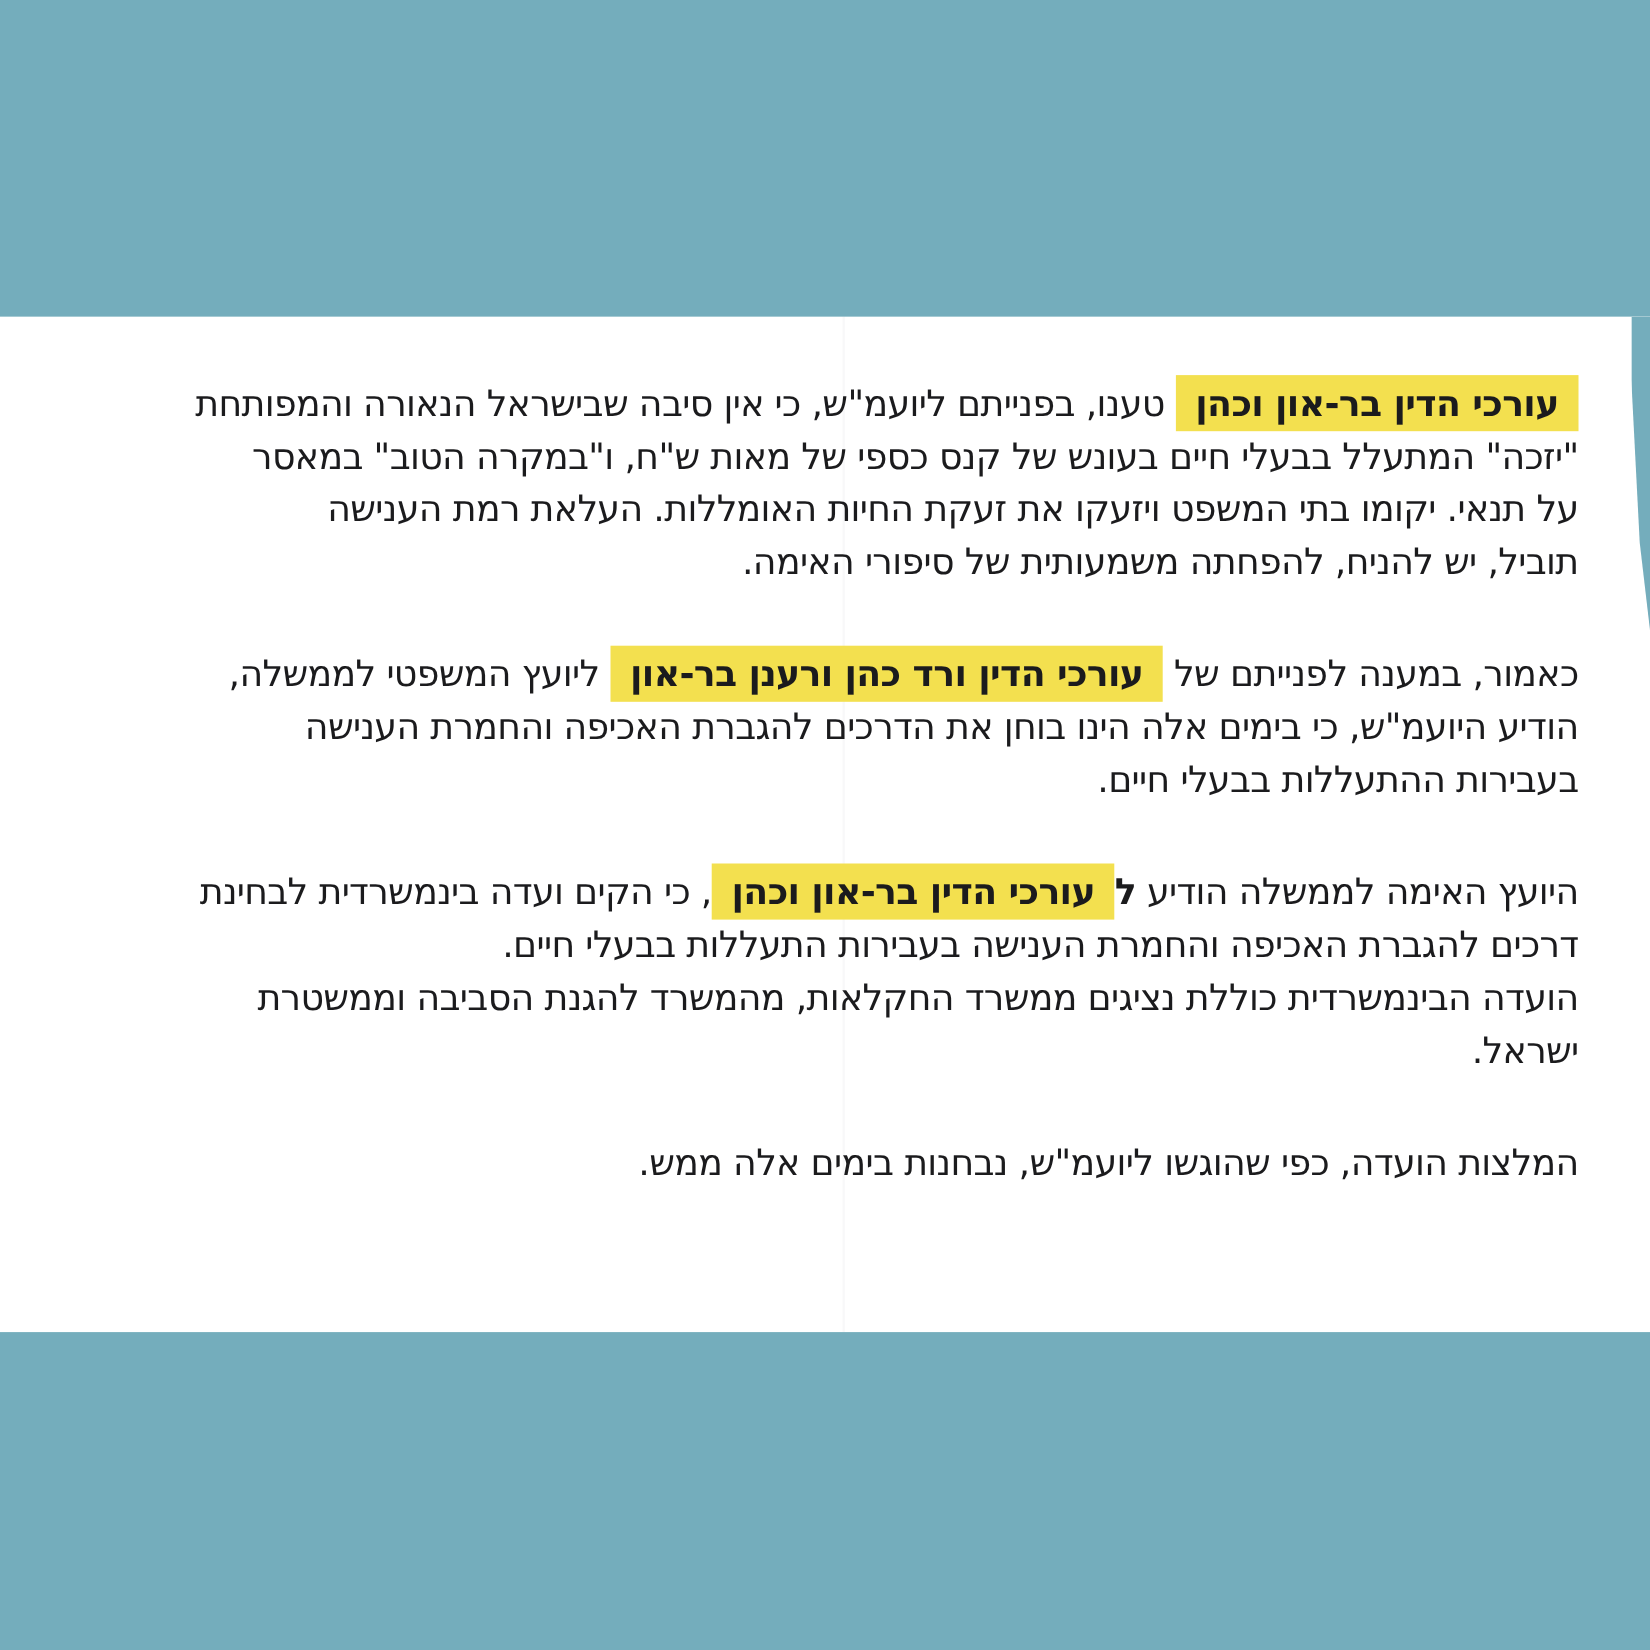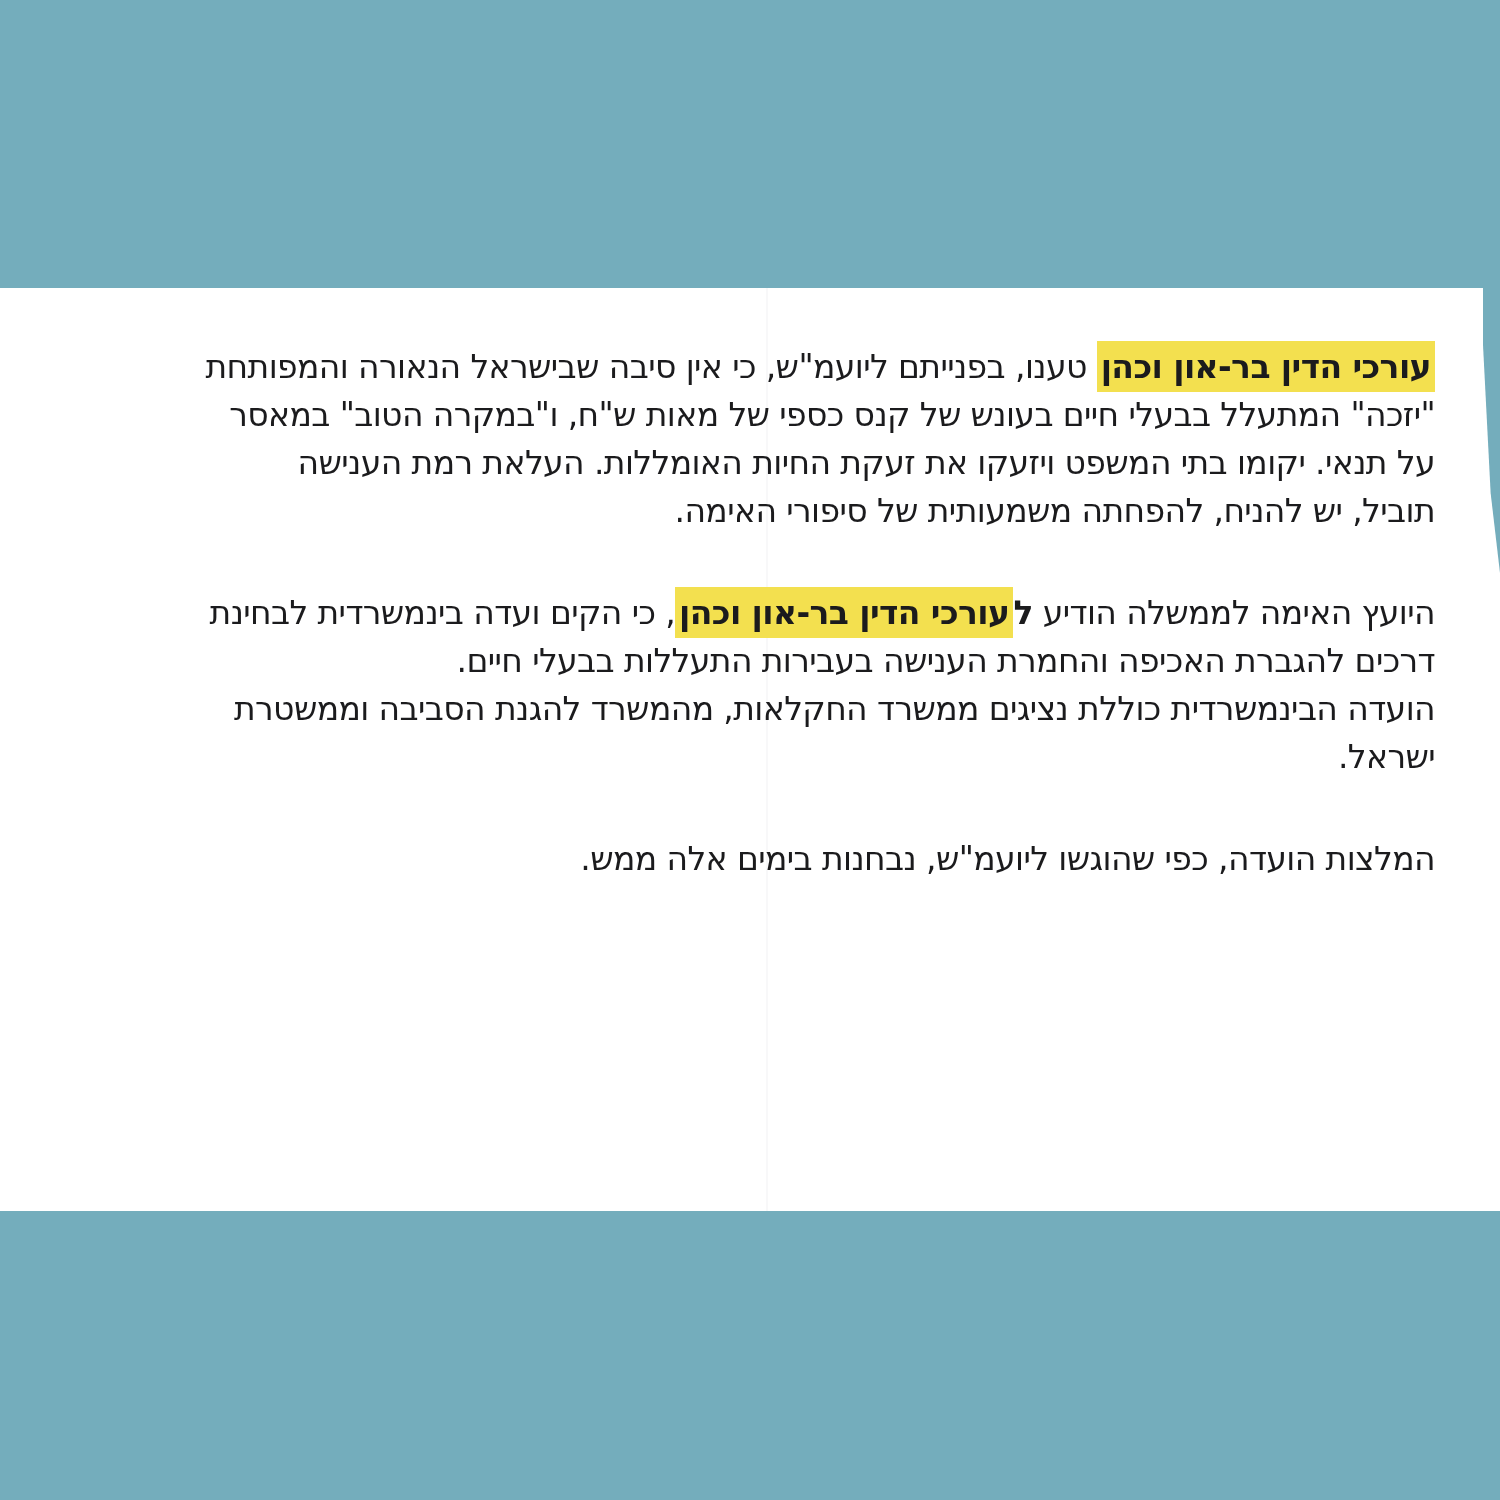--- a/index.html
+++ b/index.html
@@ -35,29 +35,31 @@
     text-align: right;
     unicode-bidi: embed;
     font-size: 33px;
     line-height: 48px;
     letter-spacing: -0.6px;
     white-space: pre-wrap;
   }
   #article-text p { margin: 0; }
   #article-text p + p { margin-top: 54px; }
   .run-bold { font-weight: bold; }
-  .run-hl { padding: 6px 4px; }
+  .run-hl { padding: 6px 18px; }
 </style>
 </head>
 <body>
 
 <div id="band-top" class="band" style="background: rgb(116, 173, 188);"></div>
 <div id="page" style="background: rgb(255, 255, 255);"></div>
 <div id="edge-wedge" style="background: rgb(116, 173, 188);"></div>
 <div id="fold-line"></div>
 <div id="article-text" style="color: rgb(27, 27, 29);"><p><span class="run-bold run-hl" style="background: rgb(243, 224, 79);">עורכי הדין בר-און וכהן</span><span> טענו, בפנייתם ליועמ"ש, כי אין סיבה שבישראל הנאורה והמפותחת
 "יזכה" המתעלל בבעלי חיים בעונש של קנס כספי של מאות ש"ח, ו"במקרה הטוב" במאסר
 על תנאי. יקומו בתי המשפט ויזעקו את זעקת החיות האומללות. העלאת רמת הענישה
-תוביל, יש להניח, להפחתה משמעותית של סיפורי האימה.</span></p><p><span>היועץ האימה לממשלה הודיע </span><span class="run-bold">ל</span><span class="run-bold run-hl" style="background: rgb(243, 224, 79);">עורכי הדין בר-און וכהן</span><span>, כי הקים ועדה בינמשרדית לבחינת
+תוביל, יש להניח, להפחתה משמעותית של סיפורי האימה.</span></p><p><span>כאמור, במענה לפנייתם של </span><span class="run-bold run-hl" style="background: rgb(243, 224, 79);">עורכי הדין ורד כהן ורענן בר-און</span><span> ליועץ המשפטי לממשלה,
+הודיע היועמ"ש, כי בימים אלה הינו בוחן את הדרכים להגברת האכיפה והחמרת הענישה
+בעבירות ההתעללות בבעלי חיים.</span></p><p><span>היועץ האימה לממשלה הודיע </span><span class="run-bold">ל</span><span class="run-bold run-hl" style="background: rgb(243, 224, 79);">עורכי הדין בר-און וכהן</span><span>, כי הקים ועדה בינמשרדית לבחינת
 דרכים להגברת האכיפה והחמרת הענישה בעבירות התעללות בבעלי חיים.
 הועדה הבינמשרדית כוללת נציגים ממשרד החקלאות, מהמשרד להגנת הסביבה וממשטרת
 ישראל.</span></p><p><span>המלצות הועדה, כפי שהוגשו ליועמ"ש, נבחנות בימים אלה ממש.</span></p></div>
 <div id="band-bottom" class="band" style="background: rgb(116, 173, 188);"></div>
 
 </body></html>

